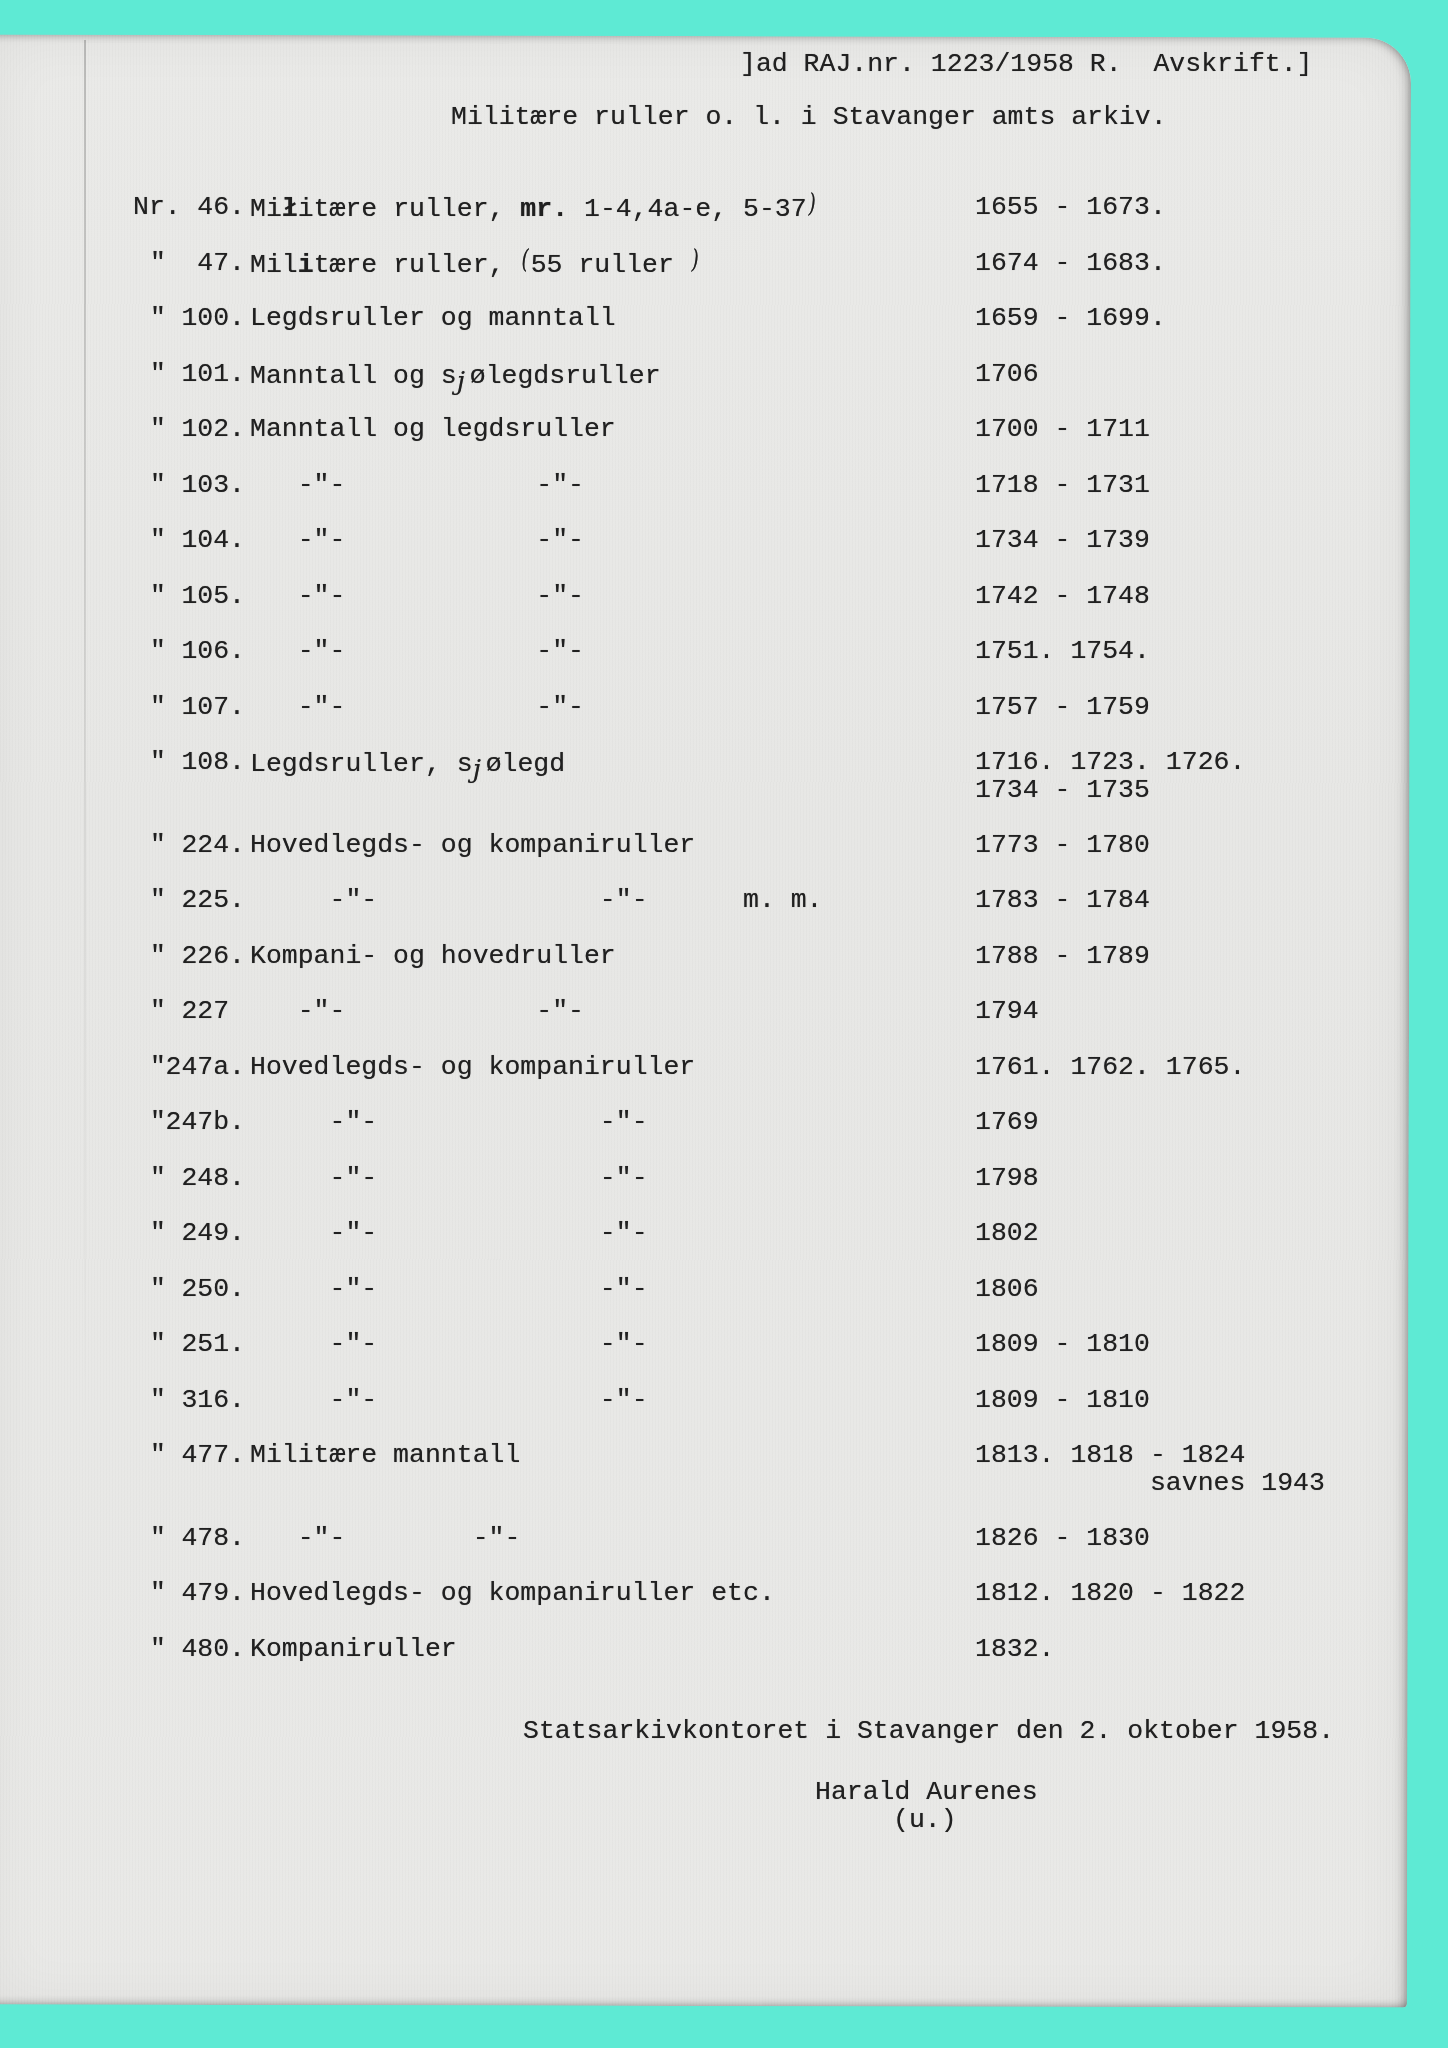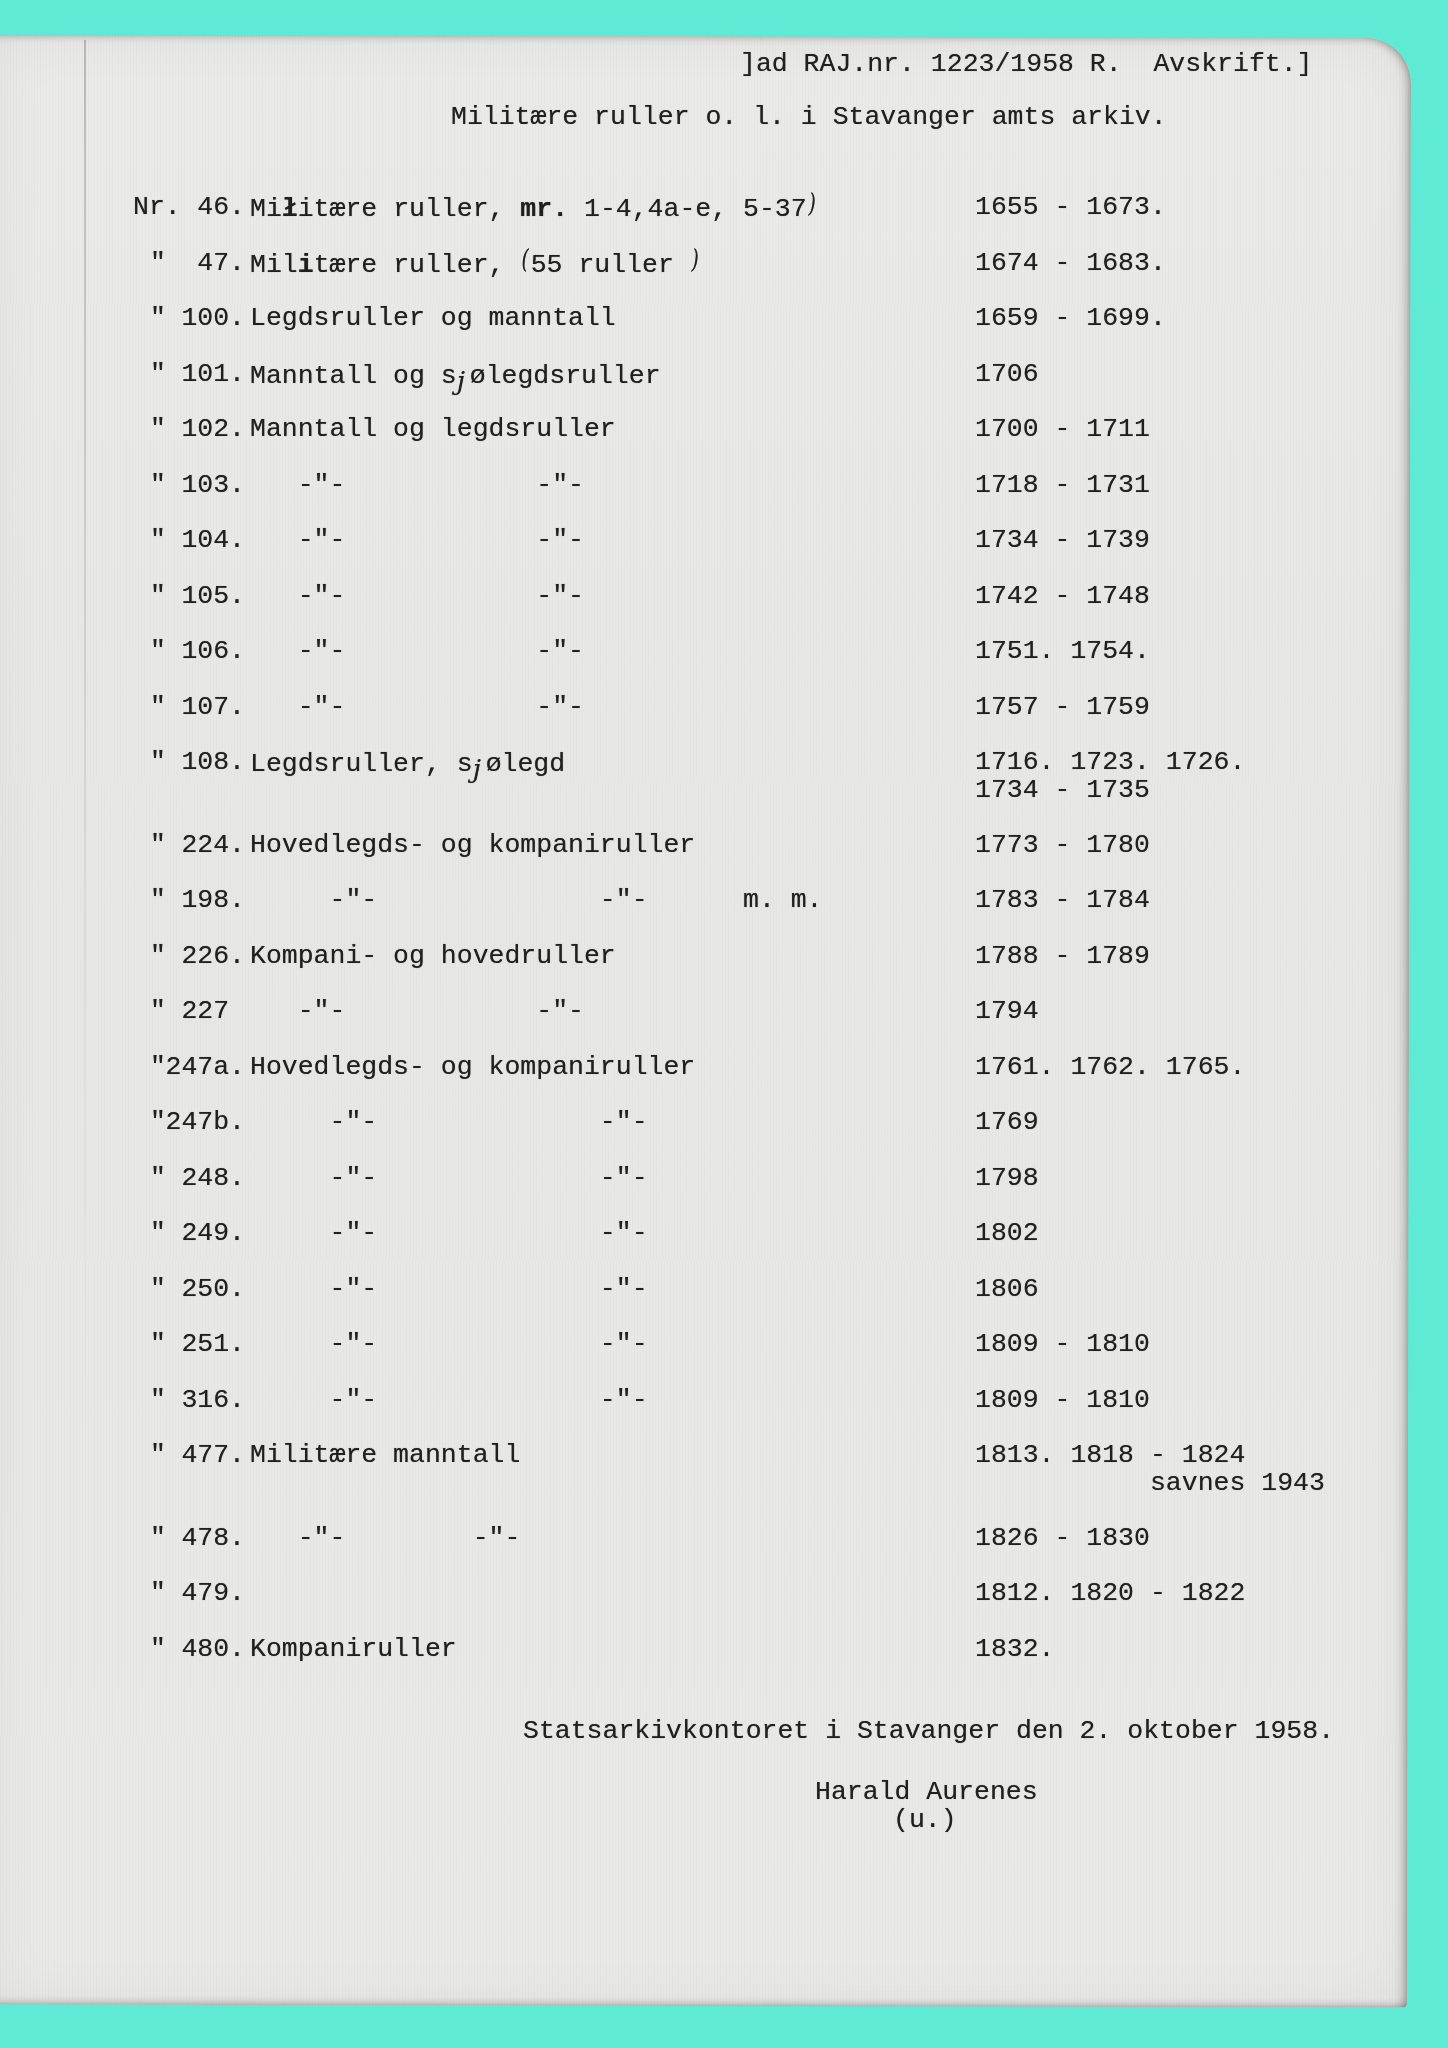--- a/index.html
+++ b/index.html
@@ -132,21 +132,21 @@
         <span class="years"><div>1716. 1723. 1726.</div><div>1734 - 1735</div></span>
       </div>
       <div class="row" style="top: 831px;">
         <span class="pfx">"</span>
         <span class="num">224.</span>
         <span class="desc"><span>Hovedlegds- og kompaniruller</span></span>
         <span class="years"><div>1773 - 1780</div></span>
       </div>
       <div class="row" style="top: 886px;">
         <span class="pfx">"</span>
-        <span class="num">198.</span>
+        <span class="num">225.</span>
         <span class="desc"><span>     -"-              -"-      m. m.</span></span>
         <span class="years"><div>1783 - 1784</div></span>
       </div>
       <div class="row" style="top: 942px;">
         <span class="pfx">"</span>
         <span class="num">226.</span>
         <span class="desc"><span>Kompani- og hovedruller</span></span>
         <span class="years"><div>1788 - 1789</div></span>
       </div>
       <div class="row" style="top: 997px;">
@@ -205,20 +205,21 @@
       </div>
       <div class="row" style="top: 1524px;">
         <span class="pfx">"</span>
         <span class="num">478.</span>
         <span class="desc"><span>   -"-        -"-</span></span>
         <span class="years"><div>1826 - 1830</div></span>
       </div>
       <div class="row" style="top: 1579px;">
         <span class="pfx">"</span>
         <span class="num">479.</span>
+        <span class="desc"><span>Hovedlegds- og kompaniruller etc.</span></span>
         <span class="years"><div>1812. 1820 - 1822</div></span>
       </div>
       <div class="row" style="top: 1635px;">
         <span class="pfx">"</span>
         <span class="num">480.</span>
         <span class="desc"><span>Kompaniruller</span></span>
         <span class="years"><div>1832.</div></span>
       </div>
     </div>
 

